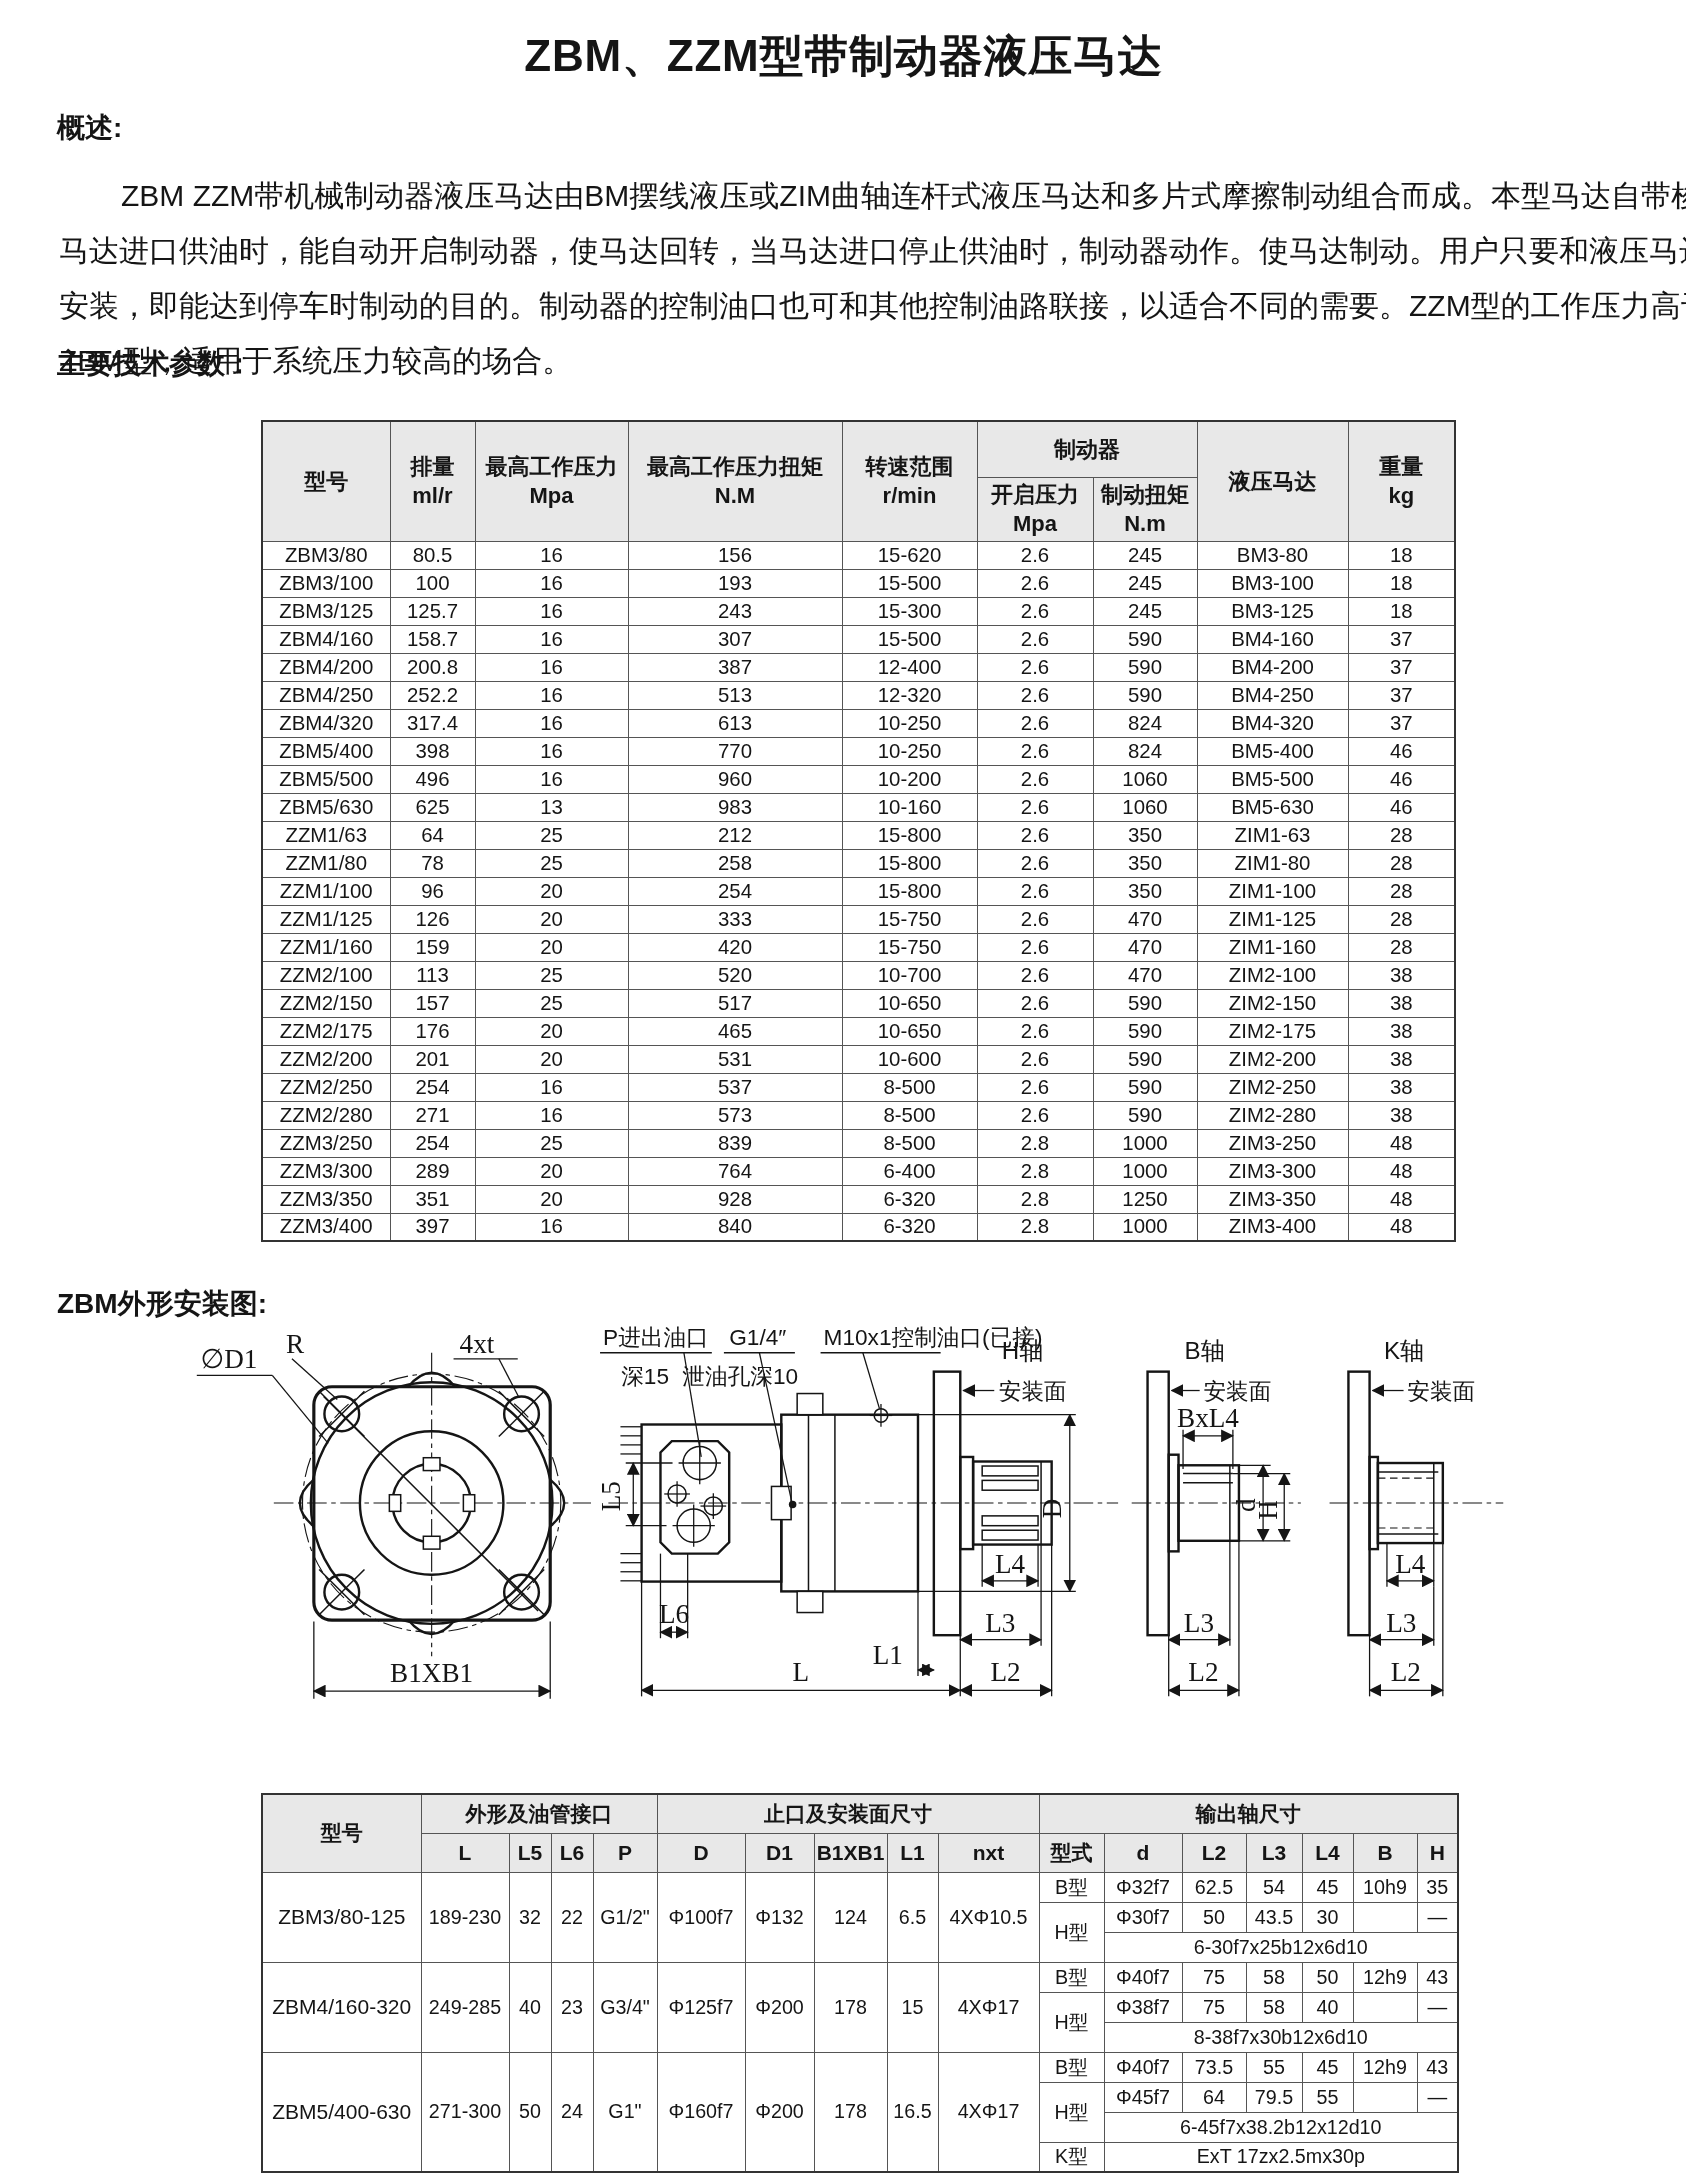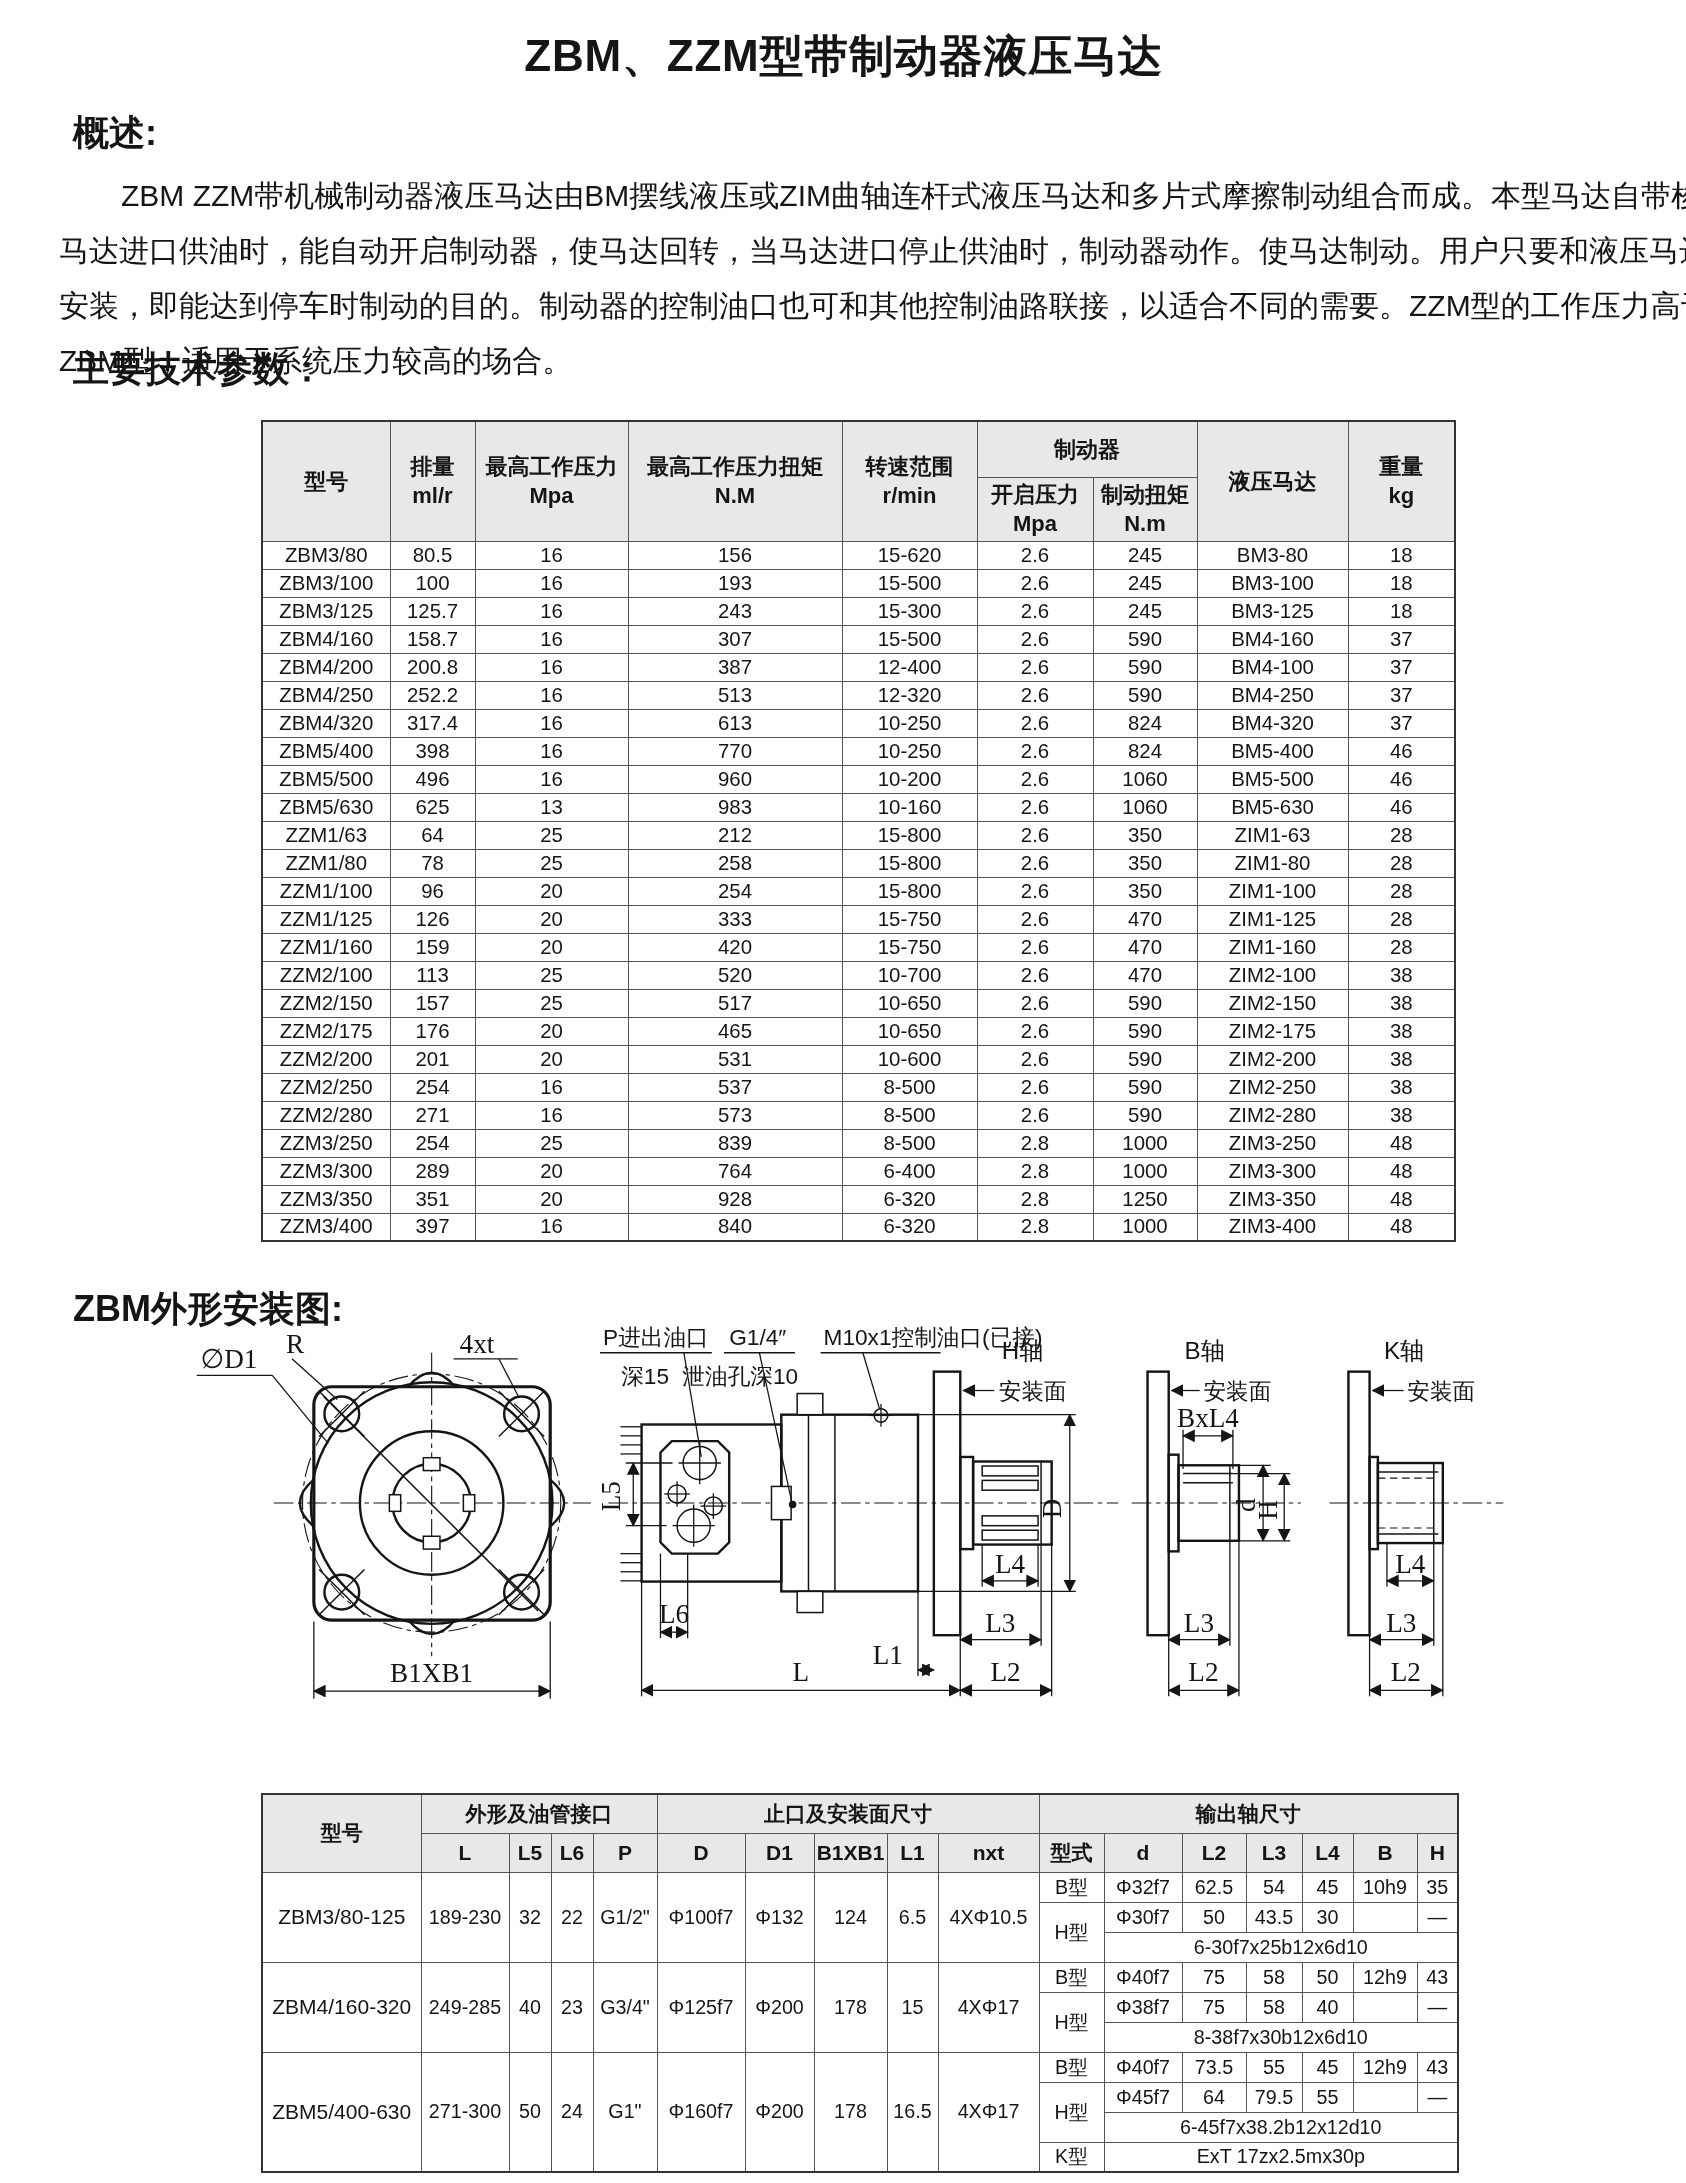--- a/index.html
+++ b/index.html
@@ -1,20 +1,20 @@
 <!DOCTYPE html>
 <html style="font-size:12px"><head>
 <meta charset="utf-8">
 <style>
   html,body{margin:0;padding:0;background:#fff;}
   .page{position:relative;width:1687px;height:2183px;background:#fff;overflow:hidden;
         font-family:"Liberation Sans","DejaVu Sans",sans-serif;color:#151515;}
   .title{position:absolute;top:27px;left:0;width:100%;text-align:center;
          font-size:44px;font-weight:bold;letter-spacing:0.8px;}
-  .h2{position:absolute;font-size:36px;font-weight:bold;white-space:nowrap;margin-left:16px;}
+  .h2{position:absolute;font-size:28px;font-weight:bold;white-space:nowrap;}
   #ov-h{left:57px;top:109px;}
   #pr-h{left:57px;top:345px;}
   #dr-h{left:57px;top:1285px;}
   #dm-h{left:57px;top:1698px;}
   .para{position:absolute;left:59px;top:168px;width:1597px;font-size:30px;line-height:55px;}
   .pline{text-align:justify;text-align-last:justify;white-space:nowrap;}
   .pline.first{text-indent:62px;}
   .pline.last{text-align-last:left;}
   .note{position:absolute;left:940px;top:1715px;font-size:25px;white-space:nowrap;}
   table{border-collapse:collapse;table-layout:fixed;}
@@ -166,21 +166,21 @@
           <td>37</td>
         </tr>
         <tr>
           <td>ZBM4/200</td>
           <td>200.8</td>
           <td>16</td>
           <td>387</td>
           <td>12-400</td>
           <td>2.6</td>
           <td>590</td>
-          <td>BM4-100</td>
+          <td>BM4-200</td>
           <td>37</td>
         </tr>
         <tr>
           <td>ZBM4/250</td>
           <td>252.2</td>
           <td>16</td>
           <td>513</td>
           <td>12-320</td>
           <td>2.6</td>
           <td>590</td>

